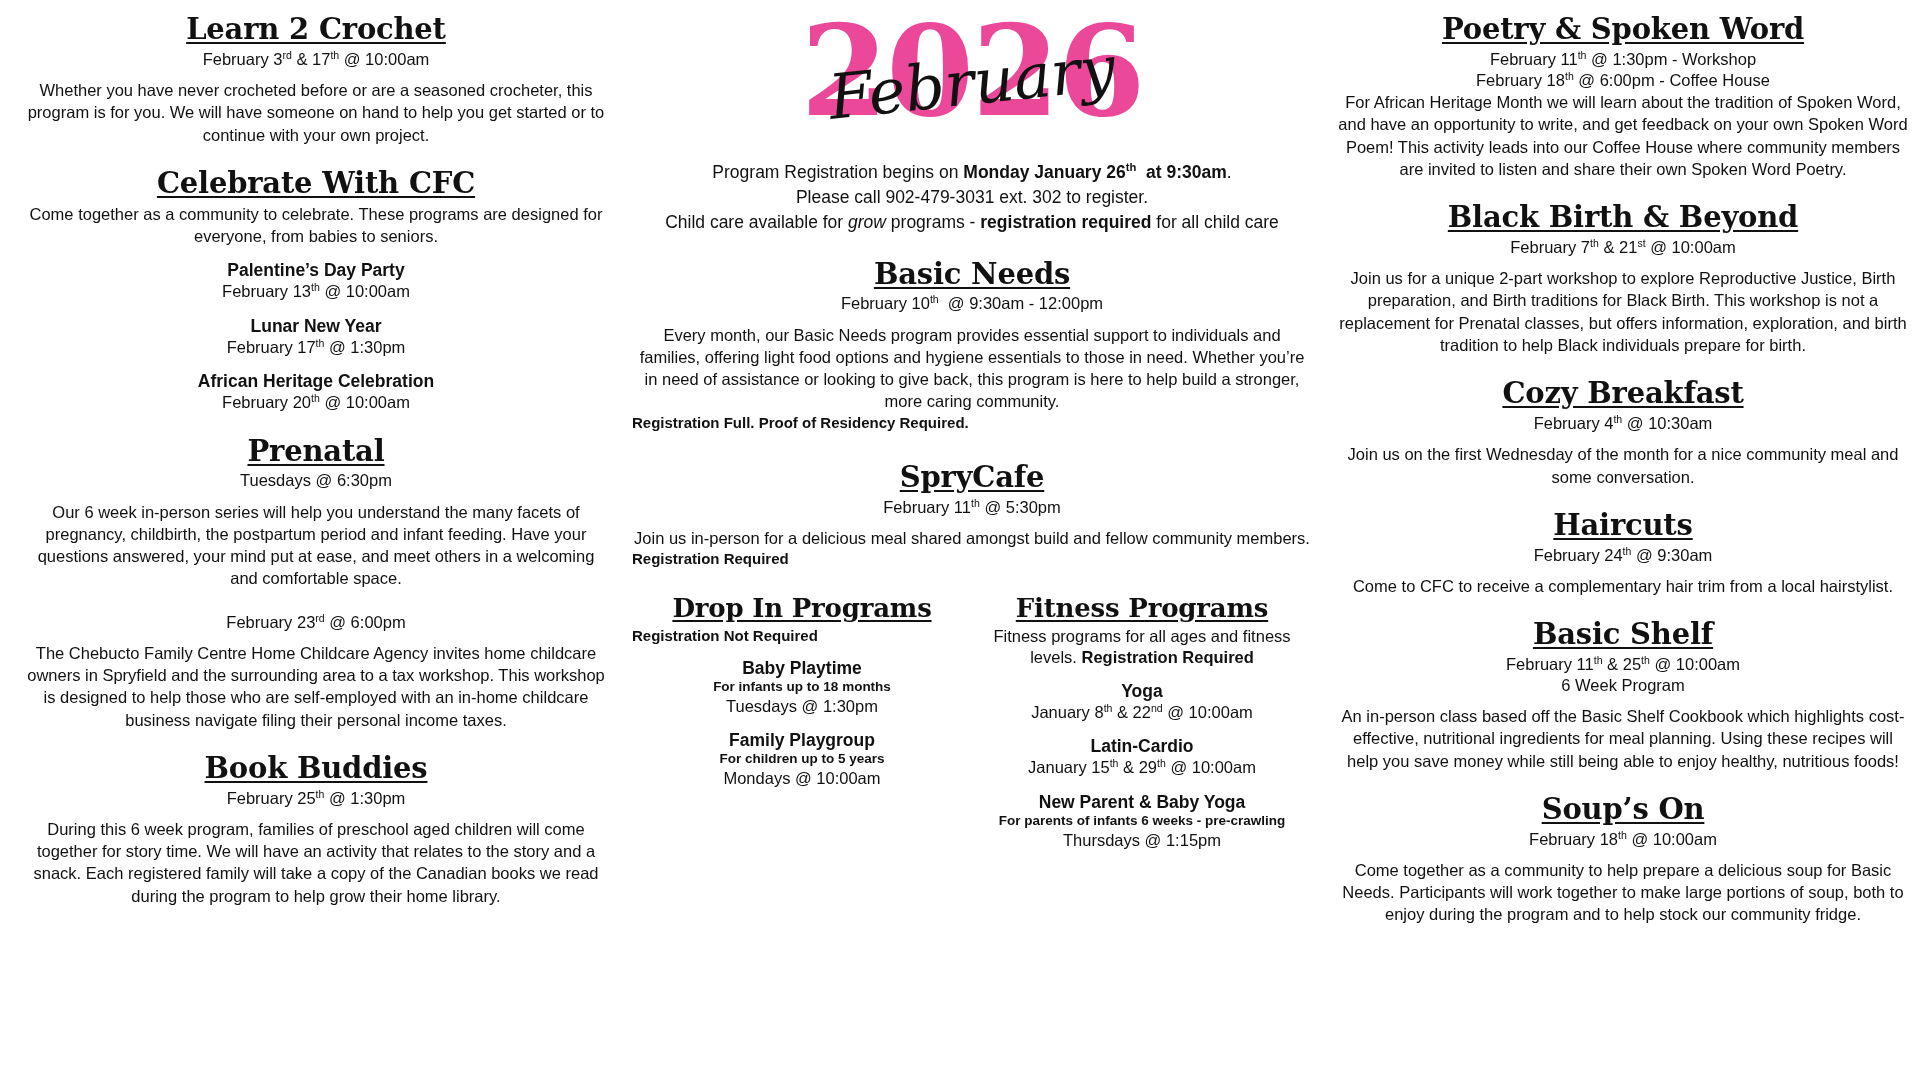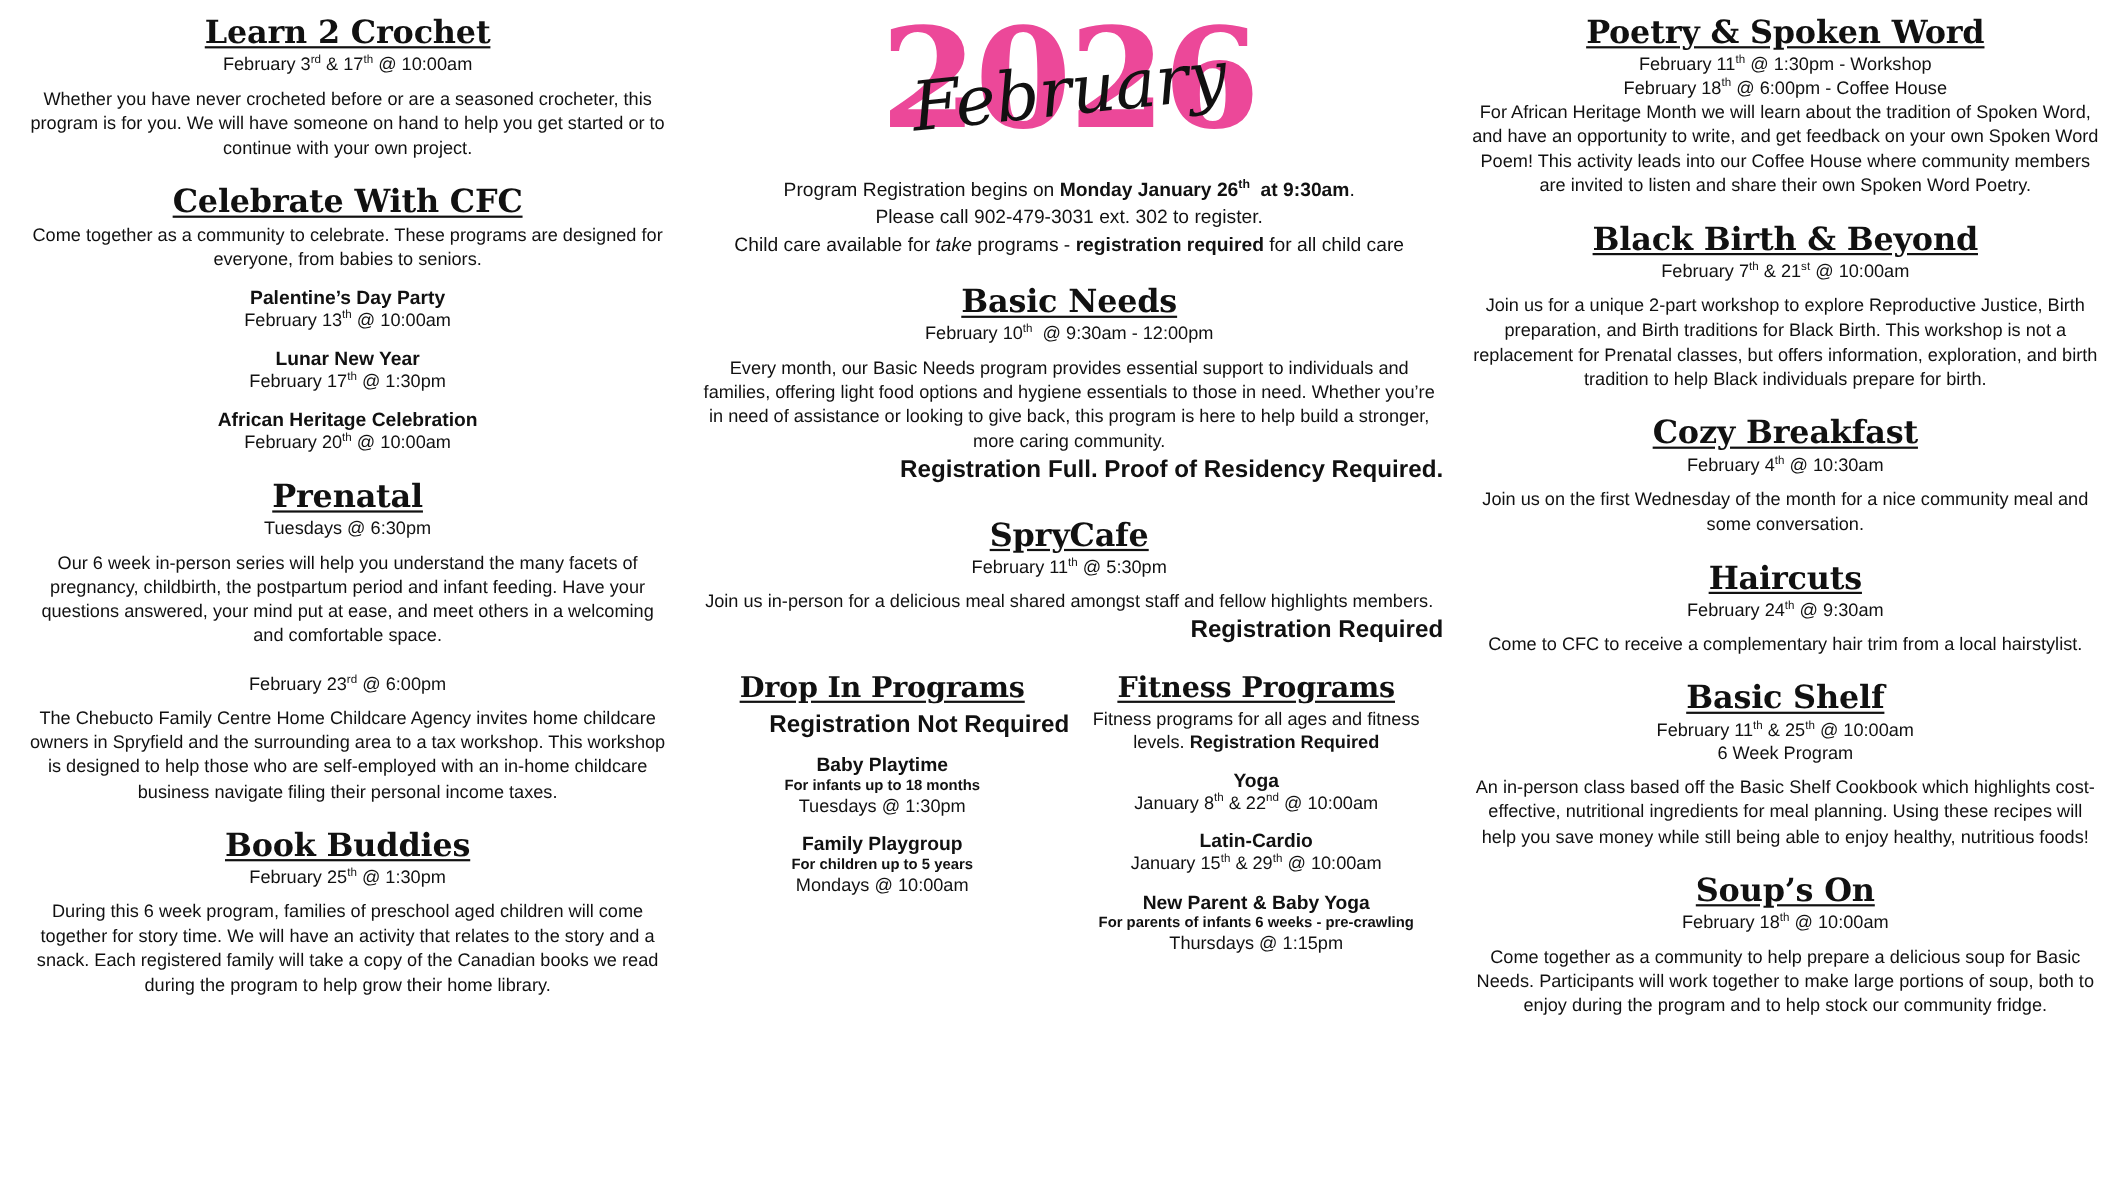--- a/index.html
+++ b/index.html
@@ -45,22 +45,22 @@
   h2.prog-title.small {
     font-size: 26px;
   }
   .prog-date {
     text-align: center;
     font-size: 16.5px;
     line-height: 1.28;
     margin: 0;
   }
   .prog-sub {
-    text-align: right;
-    font-size: 22px;
+    text-align: left;
+    font-size: 15px;
     line-height: 1.28;
     margin: 0;
     font-weight: bold;
   }
   .prog-desc {
     text-align: center;
     font-size: 16.5px;
     line-height: 1.35;
     margin: 9px 0 0 0;
   }
@@ -184,34 +184,34 @@
   <div class="col col-mid">
 
     <div class="masthead">
       <div class="year">2026</div>
       <div class="month">February</div>
     </div>
 
     <div class="reg-info">
       <div>Program Registration begins on <b>Monday January 26<sup>th</sup>&nbsp; at 9:30am</b>.</div>
       <div>Please call 902-479-3031 ext. 302 to register.</div>
-      <div>Child care available for <i>take</i> programs - <b>registration required</b> for all child care</div>
+      <div>Child care available for <i>grow</i> programs - <b>registration required</b> for all child care</div>
     </div>
 
     <div class="block" style="margin-top:24px">
       <h2 class="prog-title">Basic Needs</h2>
       <p class="prog-date">February 10<sup>th</sup>&nbsp; @ 9:30am - 12:00pm</p>
       <p class="prog-desc">Every month, our Basic Needs program provides essential support to individuals and families, offering light food options and hygiene essentials to those in need.  Whether you’re in need of assistance or looking to give back, this program is here to help build a stronger, more caring community.</p>
       <p class="prog-sub">Registration Full. Proof of Residency Required.</p>
     </div>
 
     <div class="block" style="margin-top:30px">
       <h2 class="prog-title">SpryCafe</h2>
       <p class="prog-date">February 11<sup>th</sup> @ 5:30pm</p>
-      <p class="prog-desc">Join us in-person for a delicious meal shared amongst staff and fellow highlights members.</p>
+      <p class="prog-desc">Join us in-person for a delicious meal shared amongst build and fellow community members.</p>
       <p class="prog-sub">Registration Required</p>
     </div>
 
     <div class="two-col">
 
       <div>
         <h2 class="prog-title small">Drop In Programs</h2>
         <p class="prog-sub">Registration Not Required</p>
 
         <div class="subitem">

